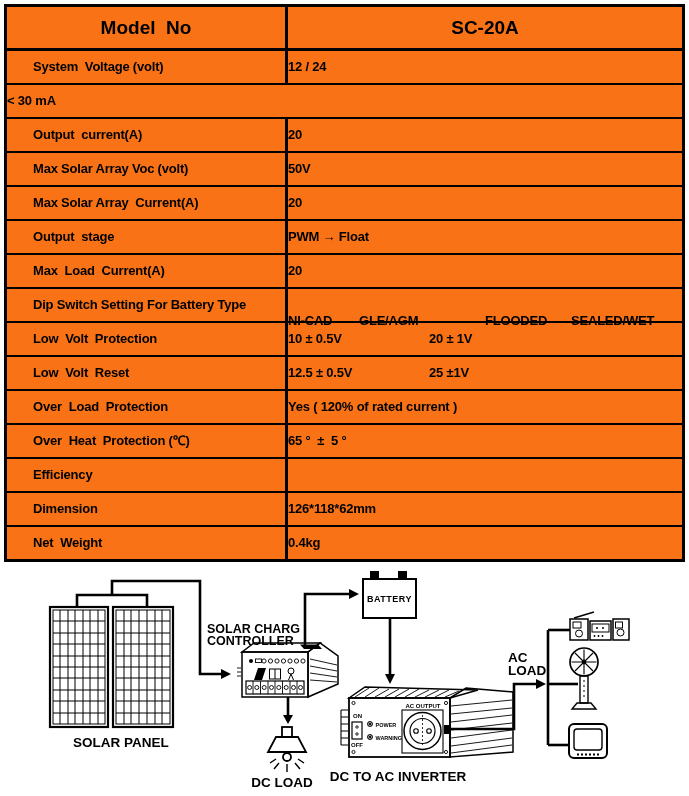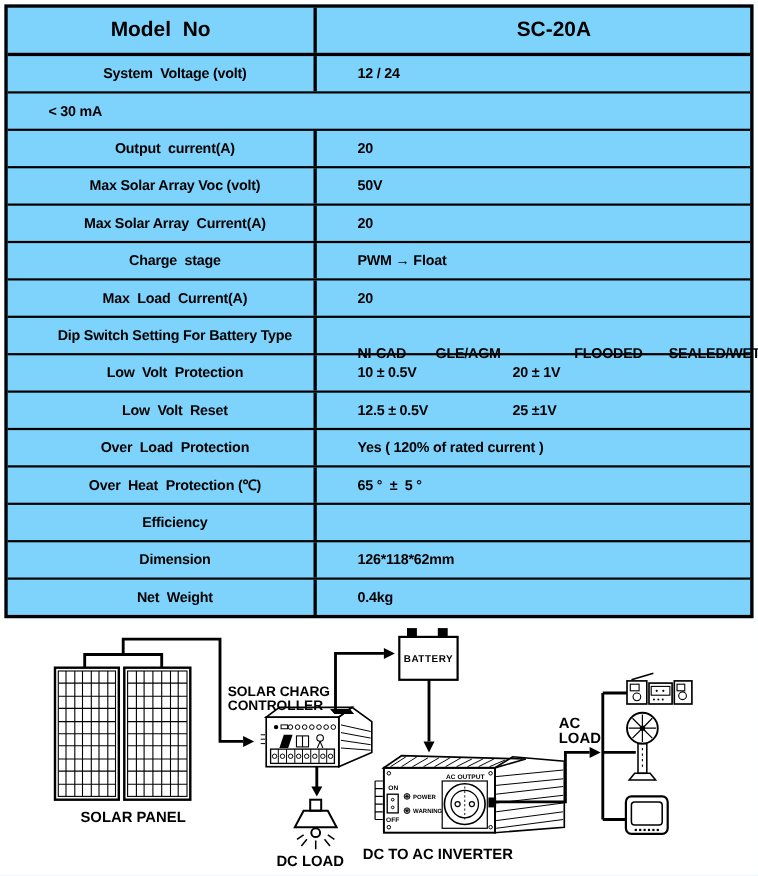--- a/index.html
+++ b/index.html
@@ -1,23 +1,23 @@
 <!DOCTYPE html>
 <html><head>
 <meta charset="utf-8">
 <style>
   html,body{margin:0;padding:0;background:#fff;}
   body{width:689px;height:796px;position:relative;font-family:"Liberation Sans",sans-serif;color:#000;}
-  .spec-table{position:absolute;left:4px;top:4px;width:681px;box-sizing:border-box;border:3px solid #000;background:#7dd3fc;}
+  .spec-table{position:absolute;left:4px;top:4px;width:681px;box-sizing:border-box;border:3px solid #000;background:#f97316;}
   .thead{display:flex;height:41px;line-height:41px;font-size:19px;font-weight:bold;text-align:center;white-space:pre;}
   .c1{width:281px;flex:none;border-right:3px solid #000;box-sizing:border-box;}
-  .c2{flex:1;padding-left:37px;}
+  .c2{flex:1;}
   .row{display:flex;height:32px;line-height:32px;border-top:2px solid #000;font-size:13px;font-weight:bold;white-space:pre;}
   .row.first{border-top:3px solid #000;}
-  .row .c1{padding-left:26px;width:281px;text-align:center;letter-spacing:-0.2px;}
+  .row .c1{padding-left:26px;width:281px;text-align:left;letter-spacing:-0.2px;}
   .row .c2{letter-spacing:-0.2px;}
   .v1{display:inline-block;width:141px;}
   .d1{display:inline-block;width:71px;}
   .d2{display:inline-block;width:84px;margin-top:16px;}
   .d3{display:inline-block;width:86px;margin-left:42px;}
   .diagram{position:absolute;left:0;top:560px;width:689px;height:236px;}
   svg text{font-family:"Liberation Sans",sans-serif;font-weight:bold;fill:#000;}
   svg .big{font-size:13.5px;}
   svg .mid{font-size:12.5px;}
   svg .sm{font-size:9px;letter-spacing:0.5px;}
@@ -47,21 +47,21 @@
   </div>
   <div class="row">
     <div class="c1">Max Solar Array Voc (volt)</div>
     <div class="c2">50V</div>
   </div>
   <div class="row">
     <div class="c1">Max Solar Array  Current(A)</div>
     <div class="c2">20</div>
   </div>
   <div class="row">
-    <div class="c1">Charge  stage</div>
+    <div class="c1">Output  stage</div>
     <div class="c2">PWM → Float</div>
   </div>
   <div class="row">
     <div class="c1">Max  Load  Current(A)</div>
     <div class="c2">20</div>
   </div>
   <div class="row">
     <div class="c1">Dip Switch Setting For Battery Type</div>
     <div class="c2"><span class="d1">NI-CAD</span><span class="d2">GLE/AGM</span><span class="d3">FLOODED</span><span>SEALED/WET</span></div>
   </div>

